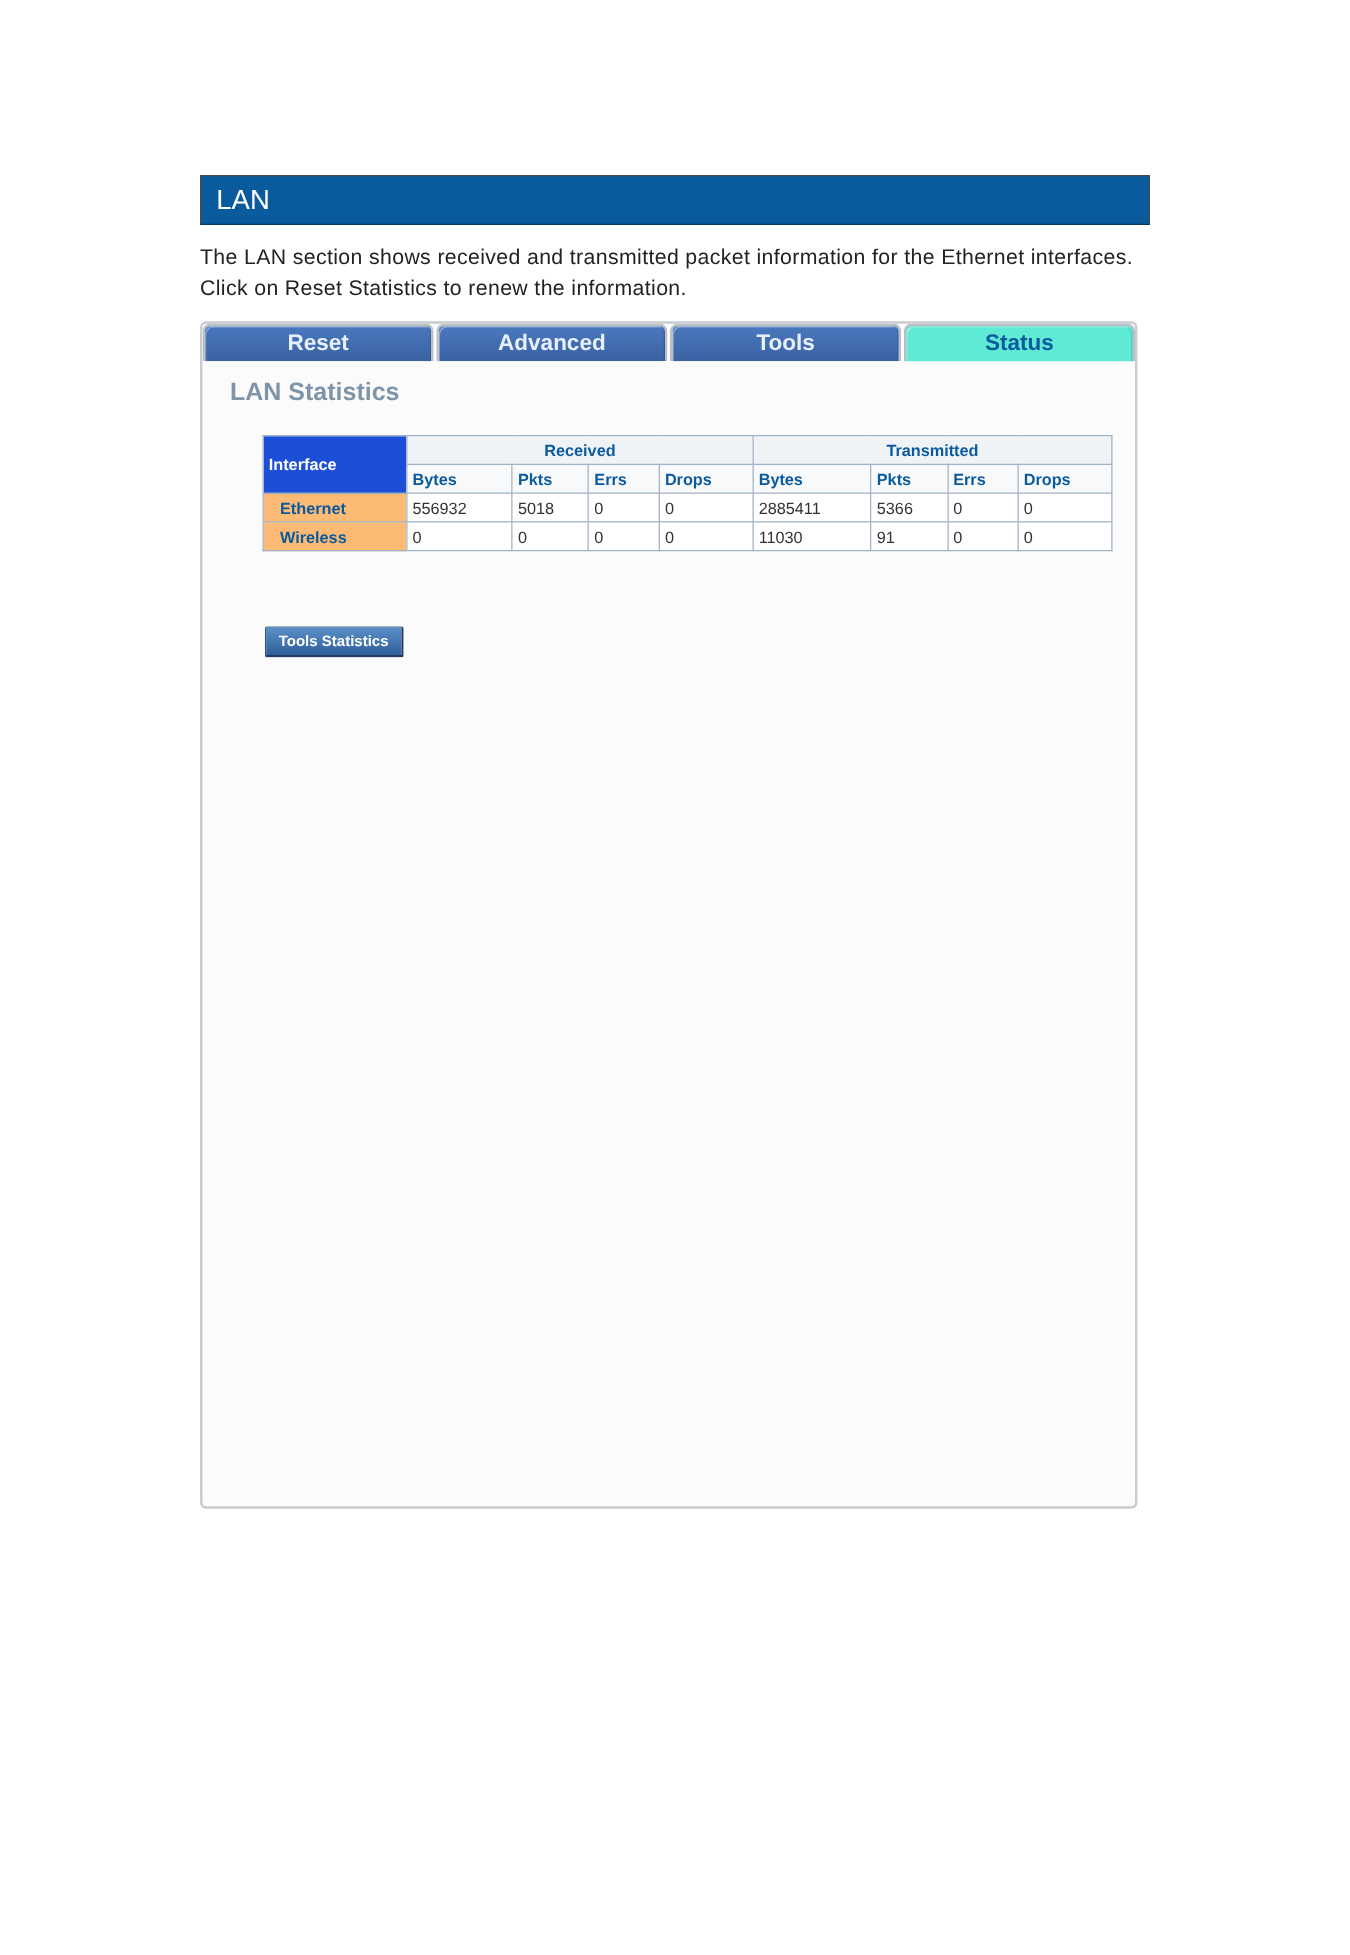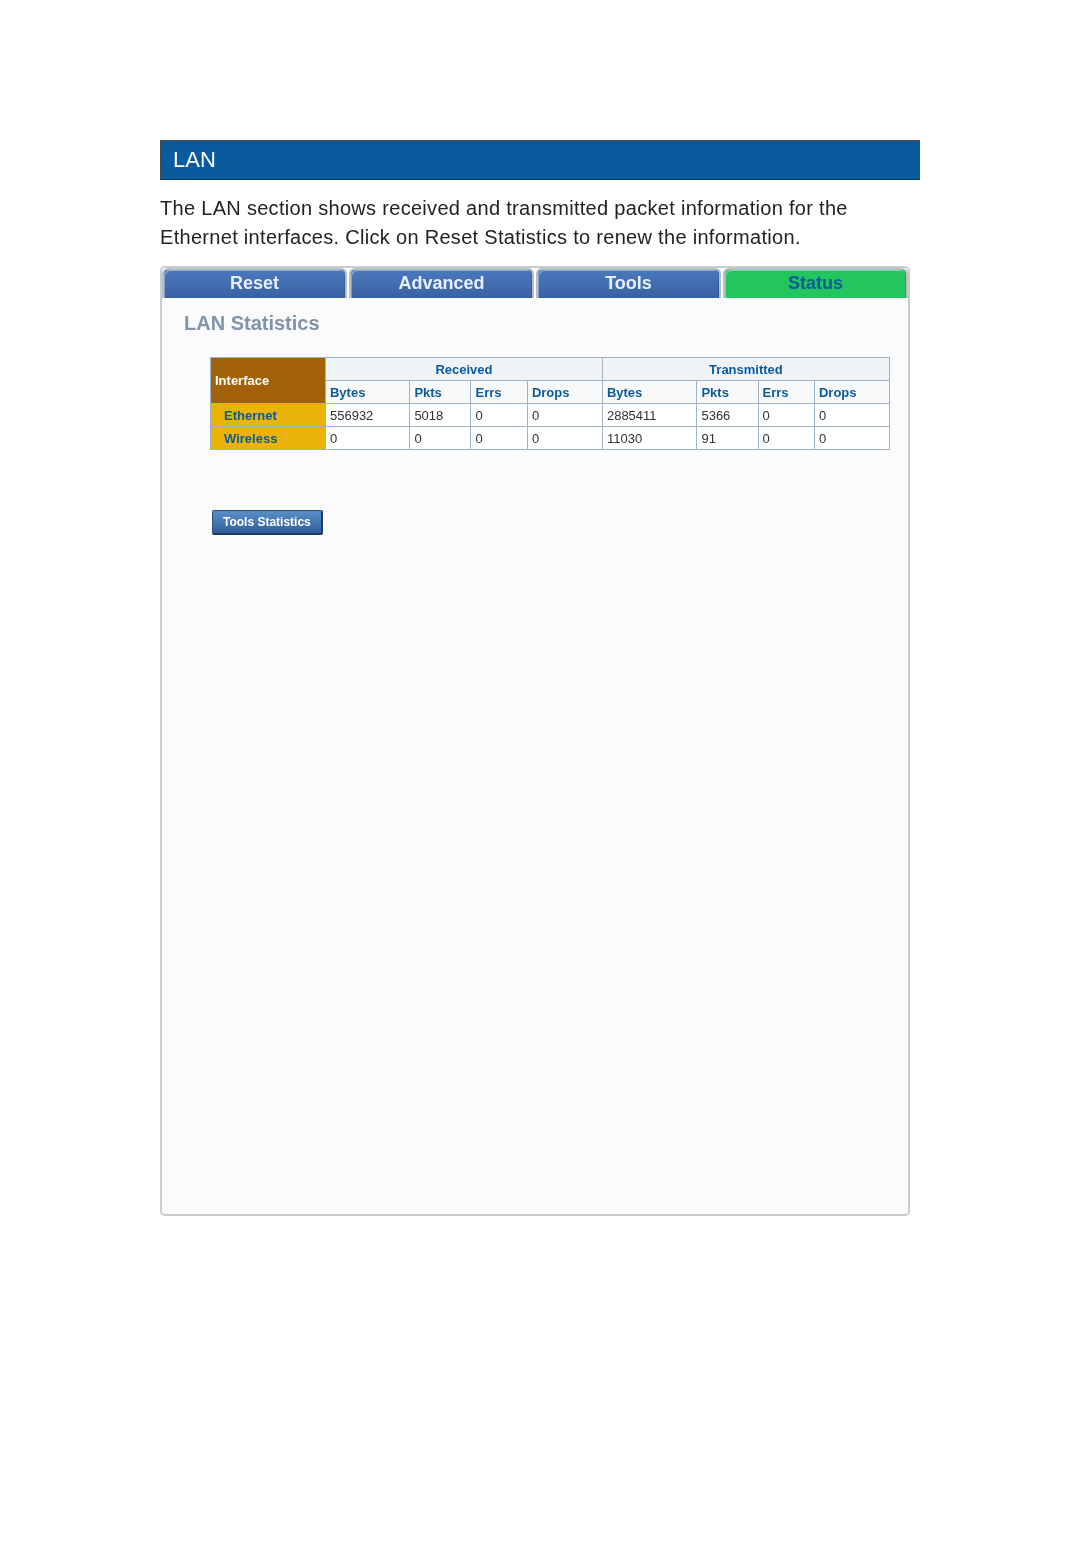--- a/index.html
+++ b/index.html
@@ -24,21 +24,21 @@
   .section-header {
     background: #0a5a9e;
     color: #ffffff;
     font-size: 22px;
     padding: 6px 12px;
     border: 1px solid #4a4a4a;
     border-bottom: 1px solid #0a3a5e;
   }
   .section-desc {
     margin-top: 14px;
-    font-size: 20px;
+    font-size: 17px;
     color: #222;
     line-height: 1.45;
     letter-spacing: 0.3px;
   }
   .app-panel {
     margin-top: 14px;
     width: 750px;
     height: 950px;
     border: 2px solid #c8cccf;
     border-radius: 5px;
@@ -67,21 +67,21 @@
     position: relative;
   }
   .tab + .tab {
     margin-left: 2px;
   }
   .tab-inactive {
     background: linear-gradient(#4a78bd, #3a62a3);
     color: #e8f0ff;
   }
   .tab-active {
-    background: #22c55e;
+    background: #5eead4;
     color: #0a5a9e;
   }
   .tab-bevel {
     position: absolute;
     left: 0; right: 0; top: 0; bottom: 0;
     border-radius: 6px 6px 0 0;
     box-shadow: inset 1px 1px 0 rgba(255,255,255,0.35), inset -1px 0 0 rgba(0,0,0,0.15);
     pointer-events: none;
   }
   .panel-body {
@@ -117,26 +117,26 @@
     font-weight: bold;
     margin-left: 20px;
   }
   table.stats td {
     color: #333;
     background: #ffffff;
   }
   table.stats td.iface {
     color: #0a5a9e;
     font-weight: bold;
-    background: #eab308;
+    background: #fdba74;
     padding-left: 13px;
   }
   table.stats th.iface-head {
     color: #ffffff;
-    background: #a16207;
+    background: #1d4ed8;
     font-weight: bold;
     text-align: left;
   }
   .btn-reset {
     display: inline-block;
     margin: 60px 0 0 30px;
     padding: 4px 10px;
     font-size: 12px;
     font-weight: bold;
     color: #ffffff;

